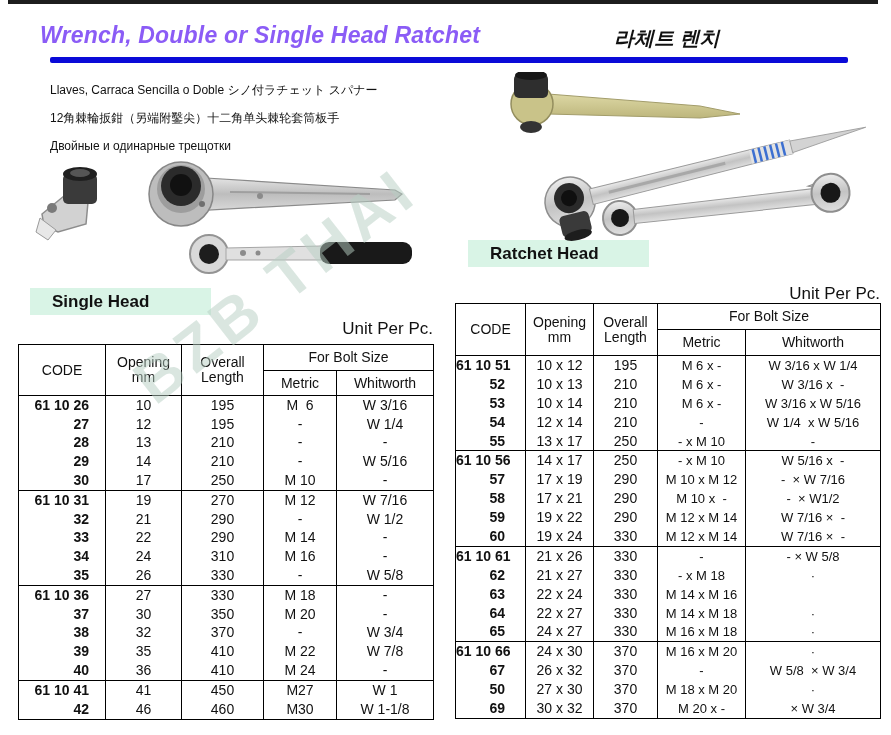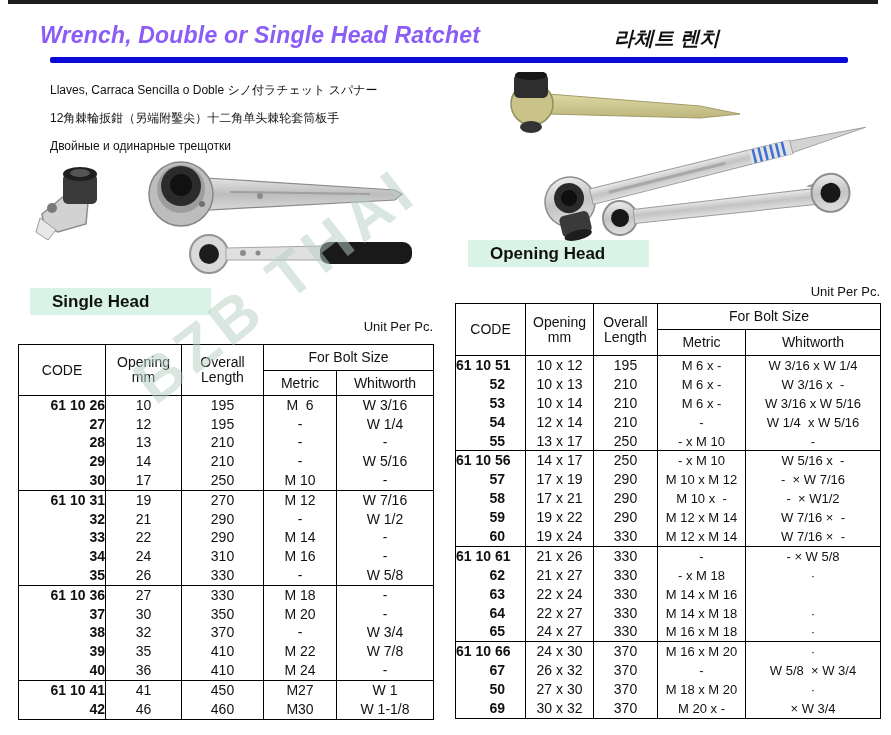--- a/index.html
+++ b/index.html
@@ -19,21 +19,21 @@
   }
   .blue-rule { position:absolute; left:50px; top:57px; width:798px; height:6px; border-radius:2px; }
 
   .desc { position:absolute; left:50px; top:76px; font-size:12px; line-height:28px; }
   .desc div { white-space:nowrap; }
 
   .section-label {
     position:absolute; width:181px; height:27px; box-sizing:border-box;
     font-size:17px; font-weight:bold; display:flex; align-items:center; padding-left:22px;
   }
-  .unit-note { position:absolute; width:150px; text-align:right; font-size:13px; }
+  .unit-note { position:absolute; width:150px; text-align:right; font-size:17px; }
 
   .watermark {
     position:absolute; left:105px; top:250px; width:340px; text-align:center;
     font-size:62px; font-weight:bold; letter-spacing:6px;
     transform:rotate(-38deg); transform-origin:center center;
     opacity:.5; pointer-events:none; z-index:6; white-space:nowrap;
   }
 
   table.data-table {
     position:absolute; border-collapse:collapse; table-layout:fixed;
@@ -48,21 +48,21 @@
   .data-table thead th { white-space:pre-line; }
   .data-table thead tr:last-child th { border-bottom:1.5px solid #000; }
   .data-table thead th.span-head { border-bottom:1px solid #000; }
   .data-table tbody tr.group-start td { border-top:1.5px solid #000; }
   .data-table tbody td.code { text-align:right; font-weight:bold; }
 
   #table-single { left:18px; top:344px; width:415px; }
   #table-single thead tr:first-child th { height:25px; }
   #table-single thead tr:last-child th { height:24px; }
   #table-single tbody td { height:18.8px; }
-  #table-single tbody td.code { }
+  #table-single tbody td.code { padding-right:16px; }
 
   #table-double { left:455px; top:303px; width:425px; }
   #table-double thead tr:first-child th { height:25px; }
   #table-double thead tr:last-child th { height:25px; }
   #table-double tbody td { height:18.9px; }
   #table-double tbody td.code { padding-right:20px; }
   #table-double tbody td:nth-child(4), #table-double tbody td:nth-child(5) { font-size:13px; }
 
   #label-single { left:30px; top:288px; }
   #label-double { left:468px; top:240px; }
@@ -178,21 +178,21 @@
       <polygon points="14,-7 195,-9 195,7 14,7" fill="url(#steel2)" stroke="#9a9a9a"></polygon>
       <polygon points="190,-12 206,-16 210,-6" fill="#bdbdbd" stroke="#8e8e8e"></polygon>
       <circle cx="212" cy="-3" r="19" fill="url(#steel2)" stroke="#8e8e8e" stroke-width="2"></circle>
       <circle cx="212" cy="-3" r="10" fill="#181818"></circle>
     </g>
   </svg>
 
   <div id="label-single" class="section-label" style="background-color: rgb(217, 244, 230);">Single Head</div>
   <div id="unit-single" class="unit-note">Unit Per Pc.</div>
 
-  <div id="label-double" class="section-label" style="background-color: rgb(217, 244, 230);">Opening Head</div>
+  <div id="label-double" class="section-label" style="background-color: rgb(217, 244, 230);">Ratchet Head</div>
   <div id="unit-double" class="unit-note">Unit Per Pc.</div>
 
   <table id="table-single" class="data-table">
     <colgroup>
         <col style="width:87px">
         <col style="width:76px">
         <col style="width:82px">
         <col style="width:73px">
         <col style="width:97px">
       </colgroup>

